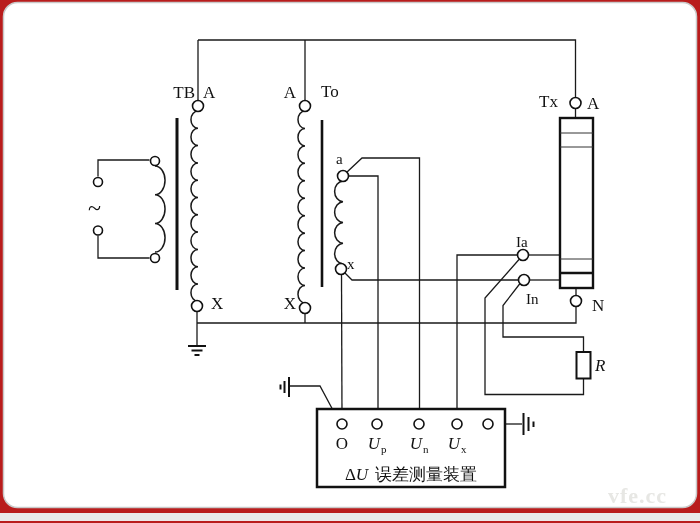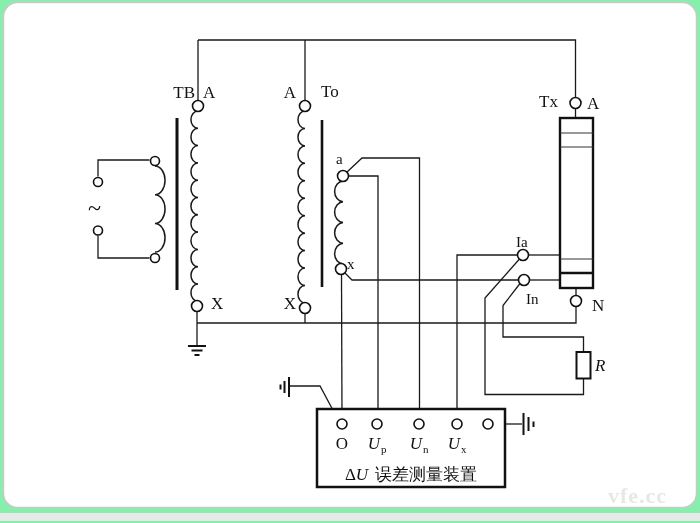--- a/index.html
+++ b/index.html
@@ -1,17 +1,17 @@
 <!DOCTYPE html>
 <html><head>
 <meta charset="utf-8">
 <style>
   html,body{margin:0;padding:0;background:#fff;}
   .canvas{
-    position:relative;width:700px;height:523px;background:#86efac;overflow:hidden;
+    position:relative;width:700px;height:523px;background:#b91c1c;overflow:hidden;
     font-family:"Liberation Serif","DejaVu Serif",serif;
   }
   svg text{font-family:"Liberation Serif","DejaVu Serif",serif;fill:#111;}
   .lbl{font-size:17px;}
   .lbl-sm{font-size:15px;}
   .ital{font-style:italic;}
   .wm{font-size:22px;font-weight:bold;fill:#e7e7e4;letter-spacing:1px;}
 </style>
 </head>
 <body>

